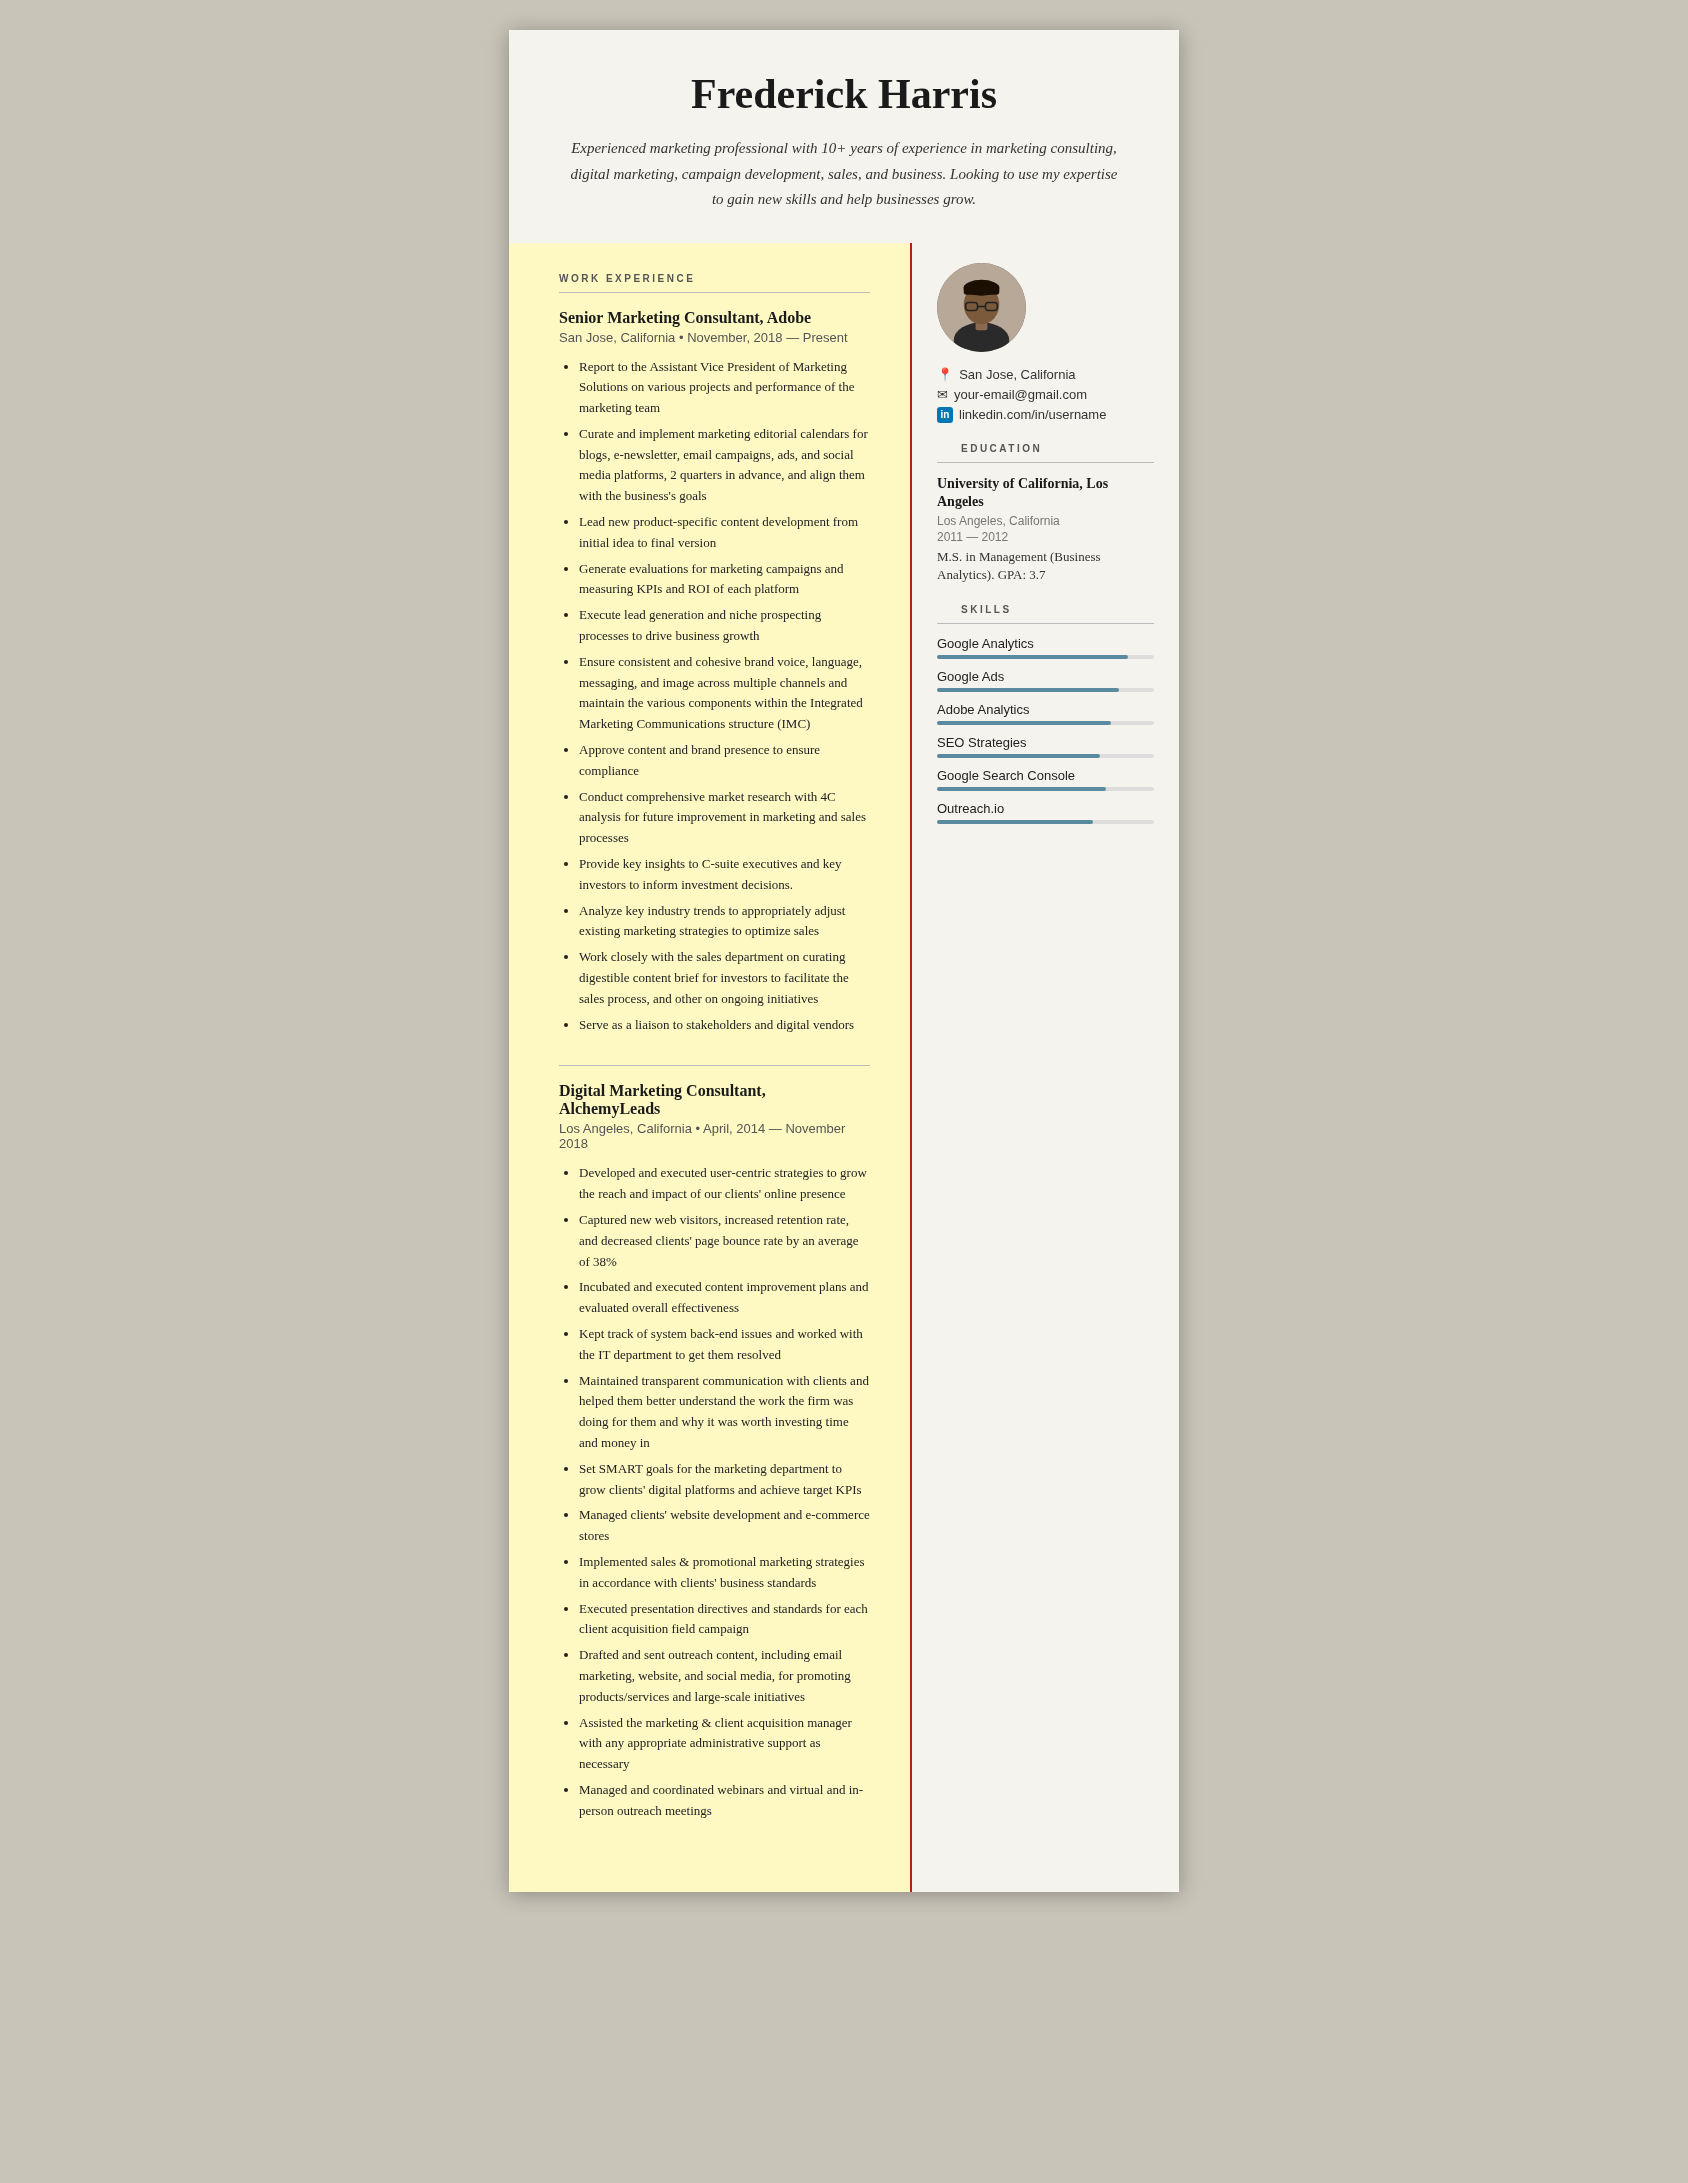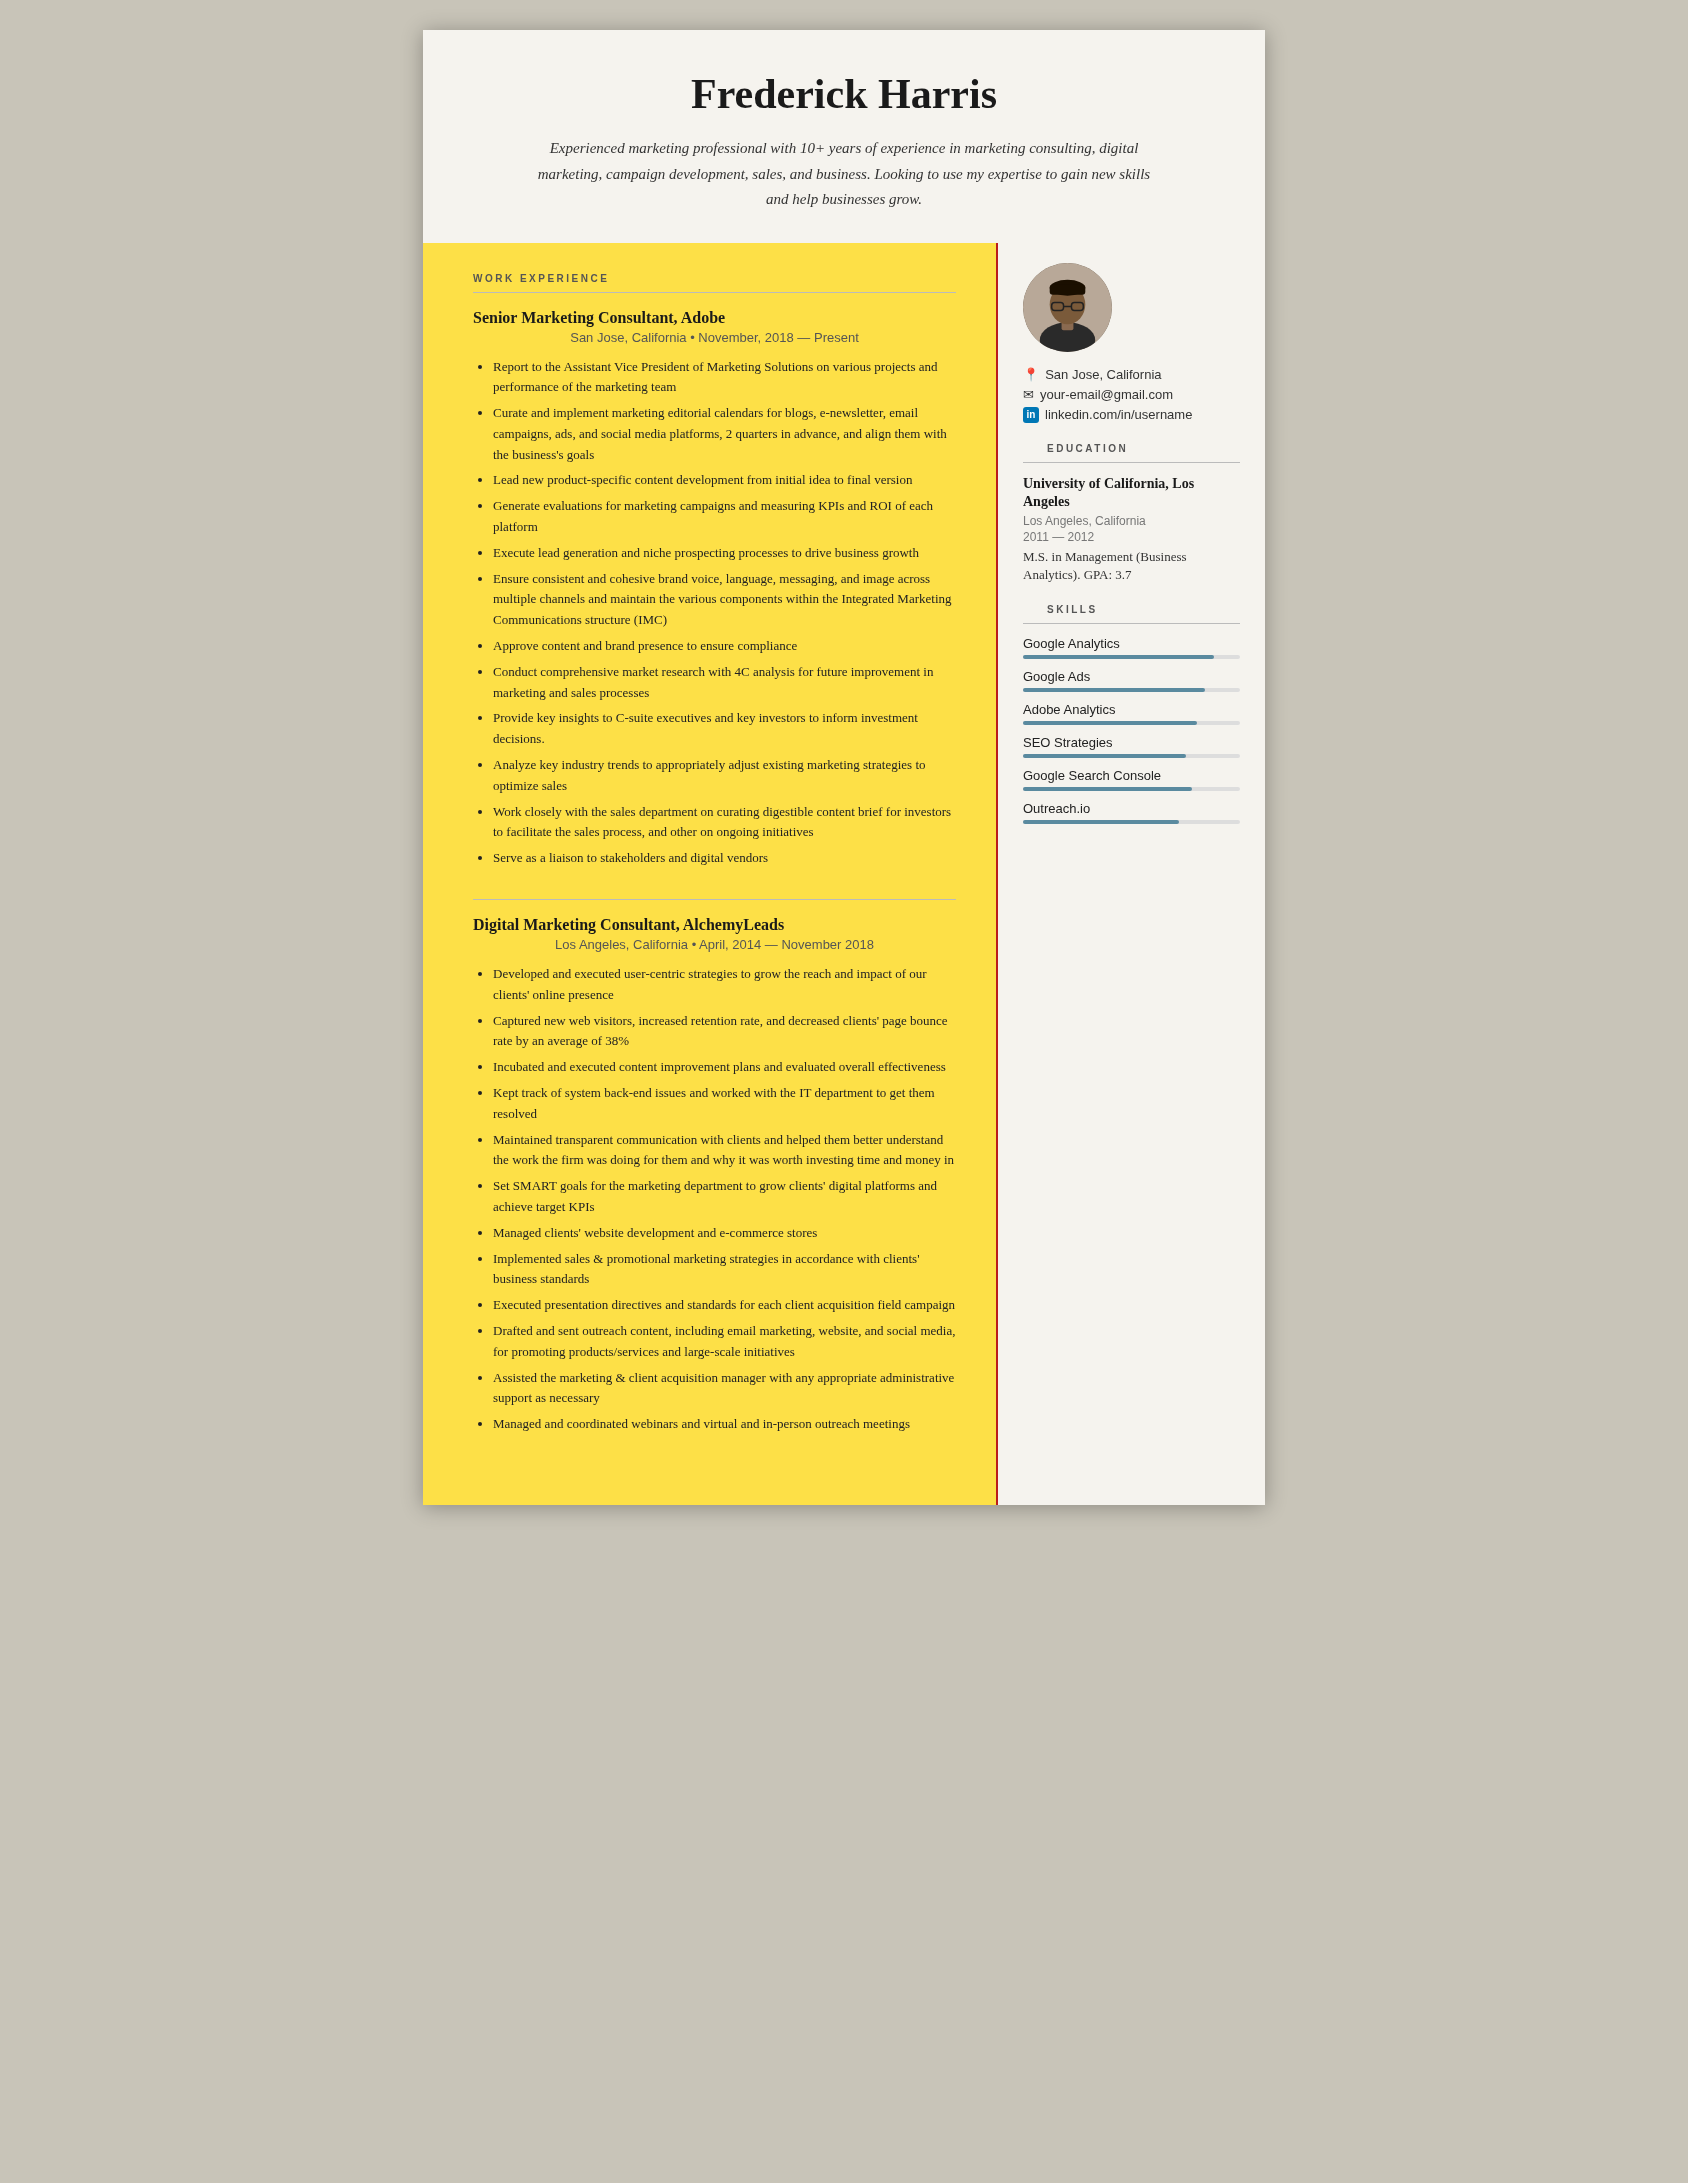--- a/index.html
+++ b/index.html
@@ -6,22 +6,22 @@
     body {
       font-family: Georgia, 'Times New Roman', serif;
       background: #c8c4b8;
       display: flex;
       justify-content: center;
       align-items: flex-start;
       min-height: 100vh;
       padding: 30px 20px;
     }
     .resume-wrapper {
-      background: #fde047;
-      width: 842px;
+      background: #fef9c3;
+      width: 670px;
       box-shadow: 0 2px 20px rgba(0,0,0,0.3);
     }
     
     .resume-header {
       text-align: center;
       padding: 40px 59px 30px;
       background: #f5f3ee;
     }
     .resume-header h1 {
       font-size: 42px;
@@ -76,21 +76,20 @@
       font-size: 16px;
       font-weight: bold;
       color: #1a1a1a;
       margin-bottom: 3px;
     }
     .job-meta {
       font-size: 13px;
       color: #555;
       margin-bottom: 12px;
       font-family: Arial, sans-serif;
-      text-align: center;
     }
     .job-bullets {
       list-style: disc;
       padding-left: 20px;
       margin-bottom: 30px;
     }
     .job-bullets li {
       font-size: 13px;
       color: #222;
       line-height: 1.6;

